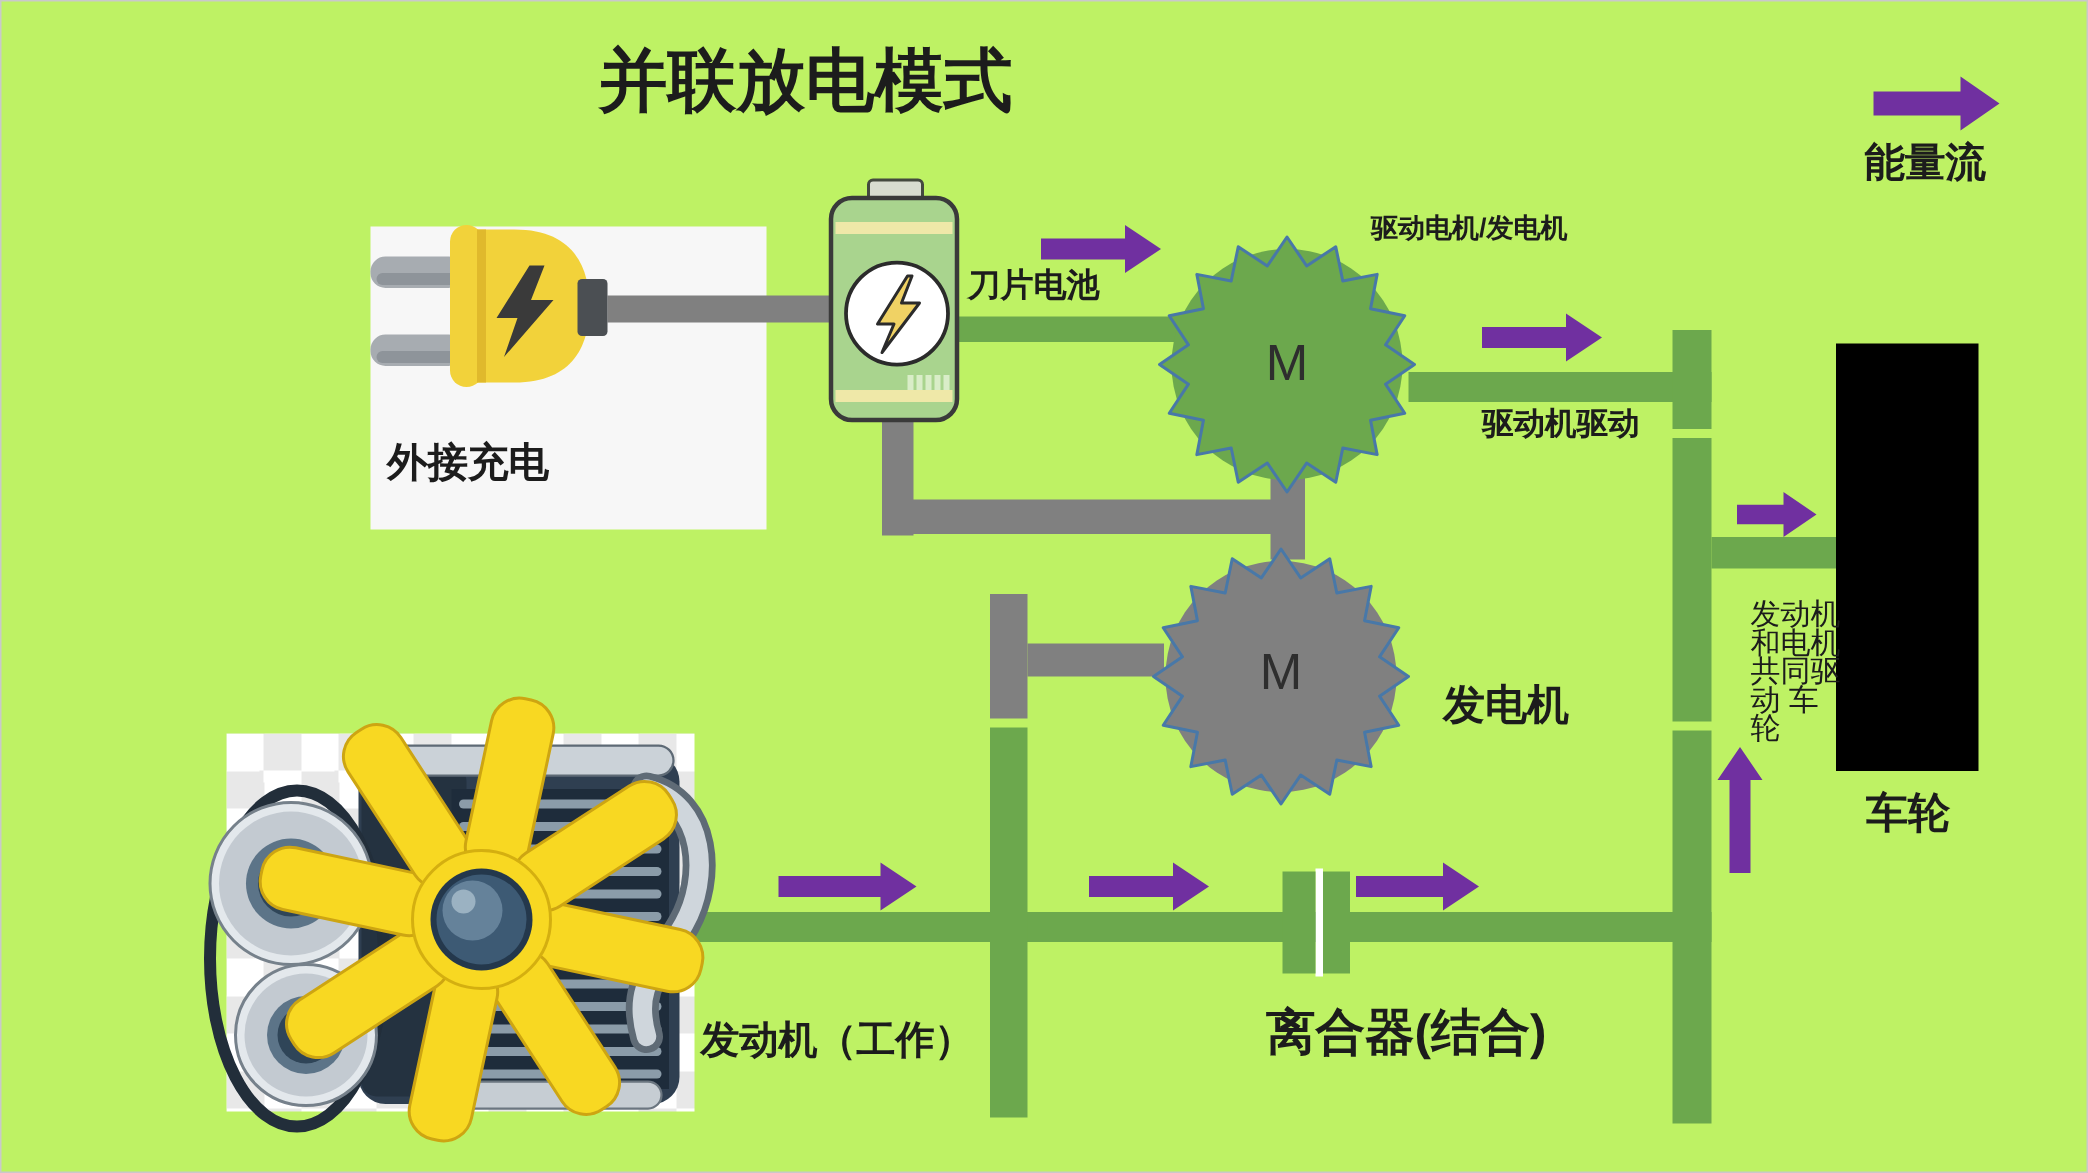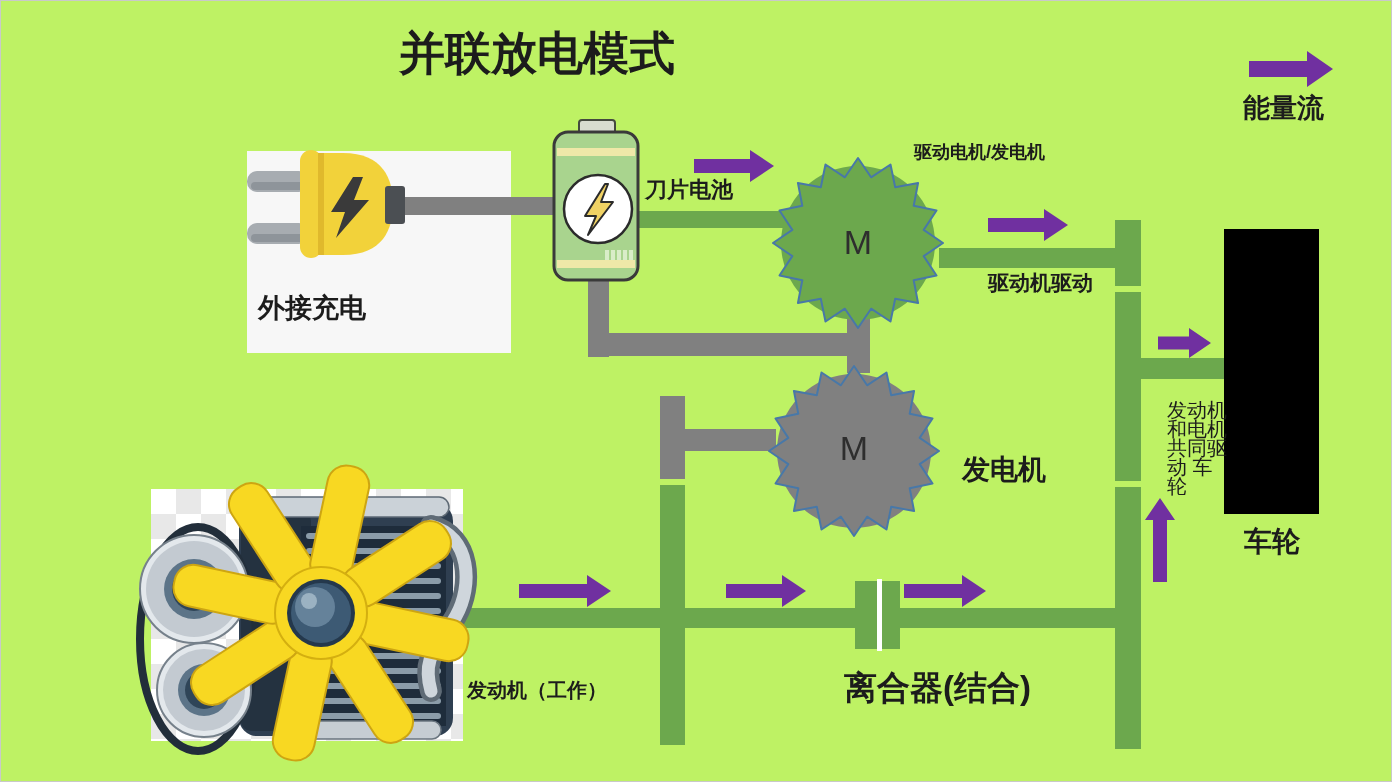--- a/index.html
+++ b/index.html
@@ -11,21 +11,21 @@
   .abs{position:absolute;}
   .lbl{position:absolute;color:#1c1c1c;white-space:nowrap;line-height:1.15;font-weight:bold;}
   .title-main{left:398px;top:26px;font-size:46px;font-weight:700;}
   .title-sub{left:688px;top:47px;font-size:28px;font-weight:700;}
   .legend-label{left:1242px;top:92px;font-size:27px;}
   .lbl-charge{left:257px;top:276px;font-size:27px;margin-top:16px;}
   .lbl-battery{left:644px;top:176px;font-size:22px;}
   .lbl-motor{left:913px;top:141px;font-size:18px;}
   .lbl-motordrive{left:987px;top:270px;font-size:21px;}
   .lbl-generator{left:961px;top:453px;font-size:28px;}
-  .lbl-engine{left:466px;top:678px;font-size:20px;}
+  .lbl-engine{left:466px;top:678px;font-size:26px;}
   .lbl-clutch{left:843px;top:668px;font-size:33px;}
   .lbl-wheel{left:1243px;top:525px;font-size:28px;}
   .lbl-m{width:60px;text-align:center;font-size:34px;color:#2e2e2e;white-space:nowrap;position:absolute;}
   .m-green{left:827px;top:222px;}
   .m-gray{left:823px;top:428px;}
   .combined{left:1156px;top:400px;font-size:20px;line-height:19px;white-space:nowrap;position:absolute;color:#1c1c1c;margin-left:10px;}
   .checker{
     left:150px;top:488px;width:312px;height:252px;
     background:repeating-conic-gradient(#e8e8e8 0% 25%, #ffffff 0% 50%);
     background-size:50px 50px;

